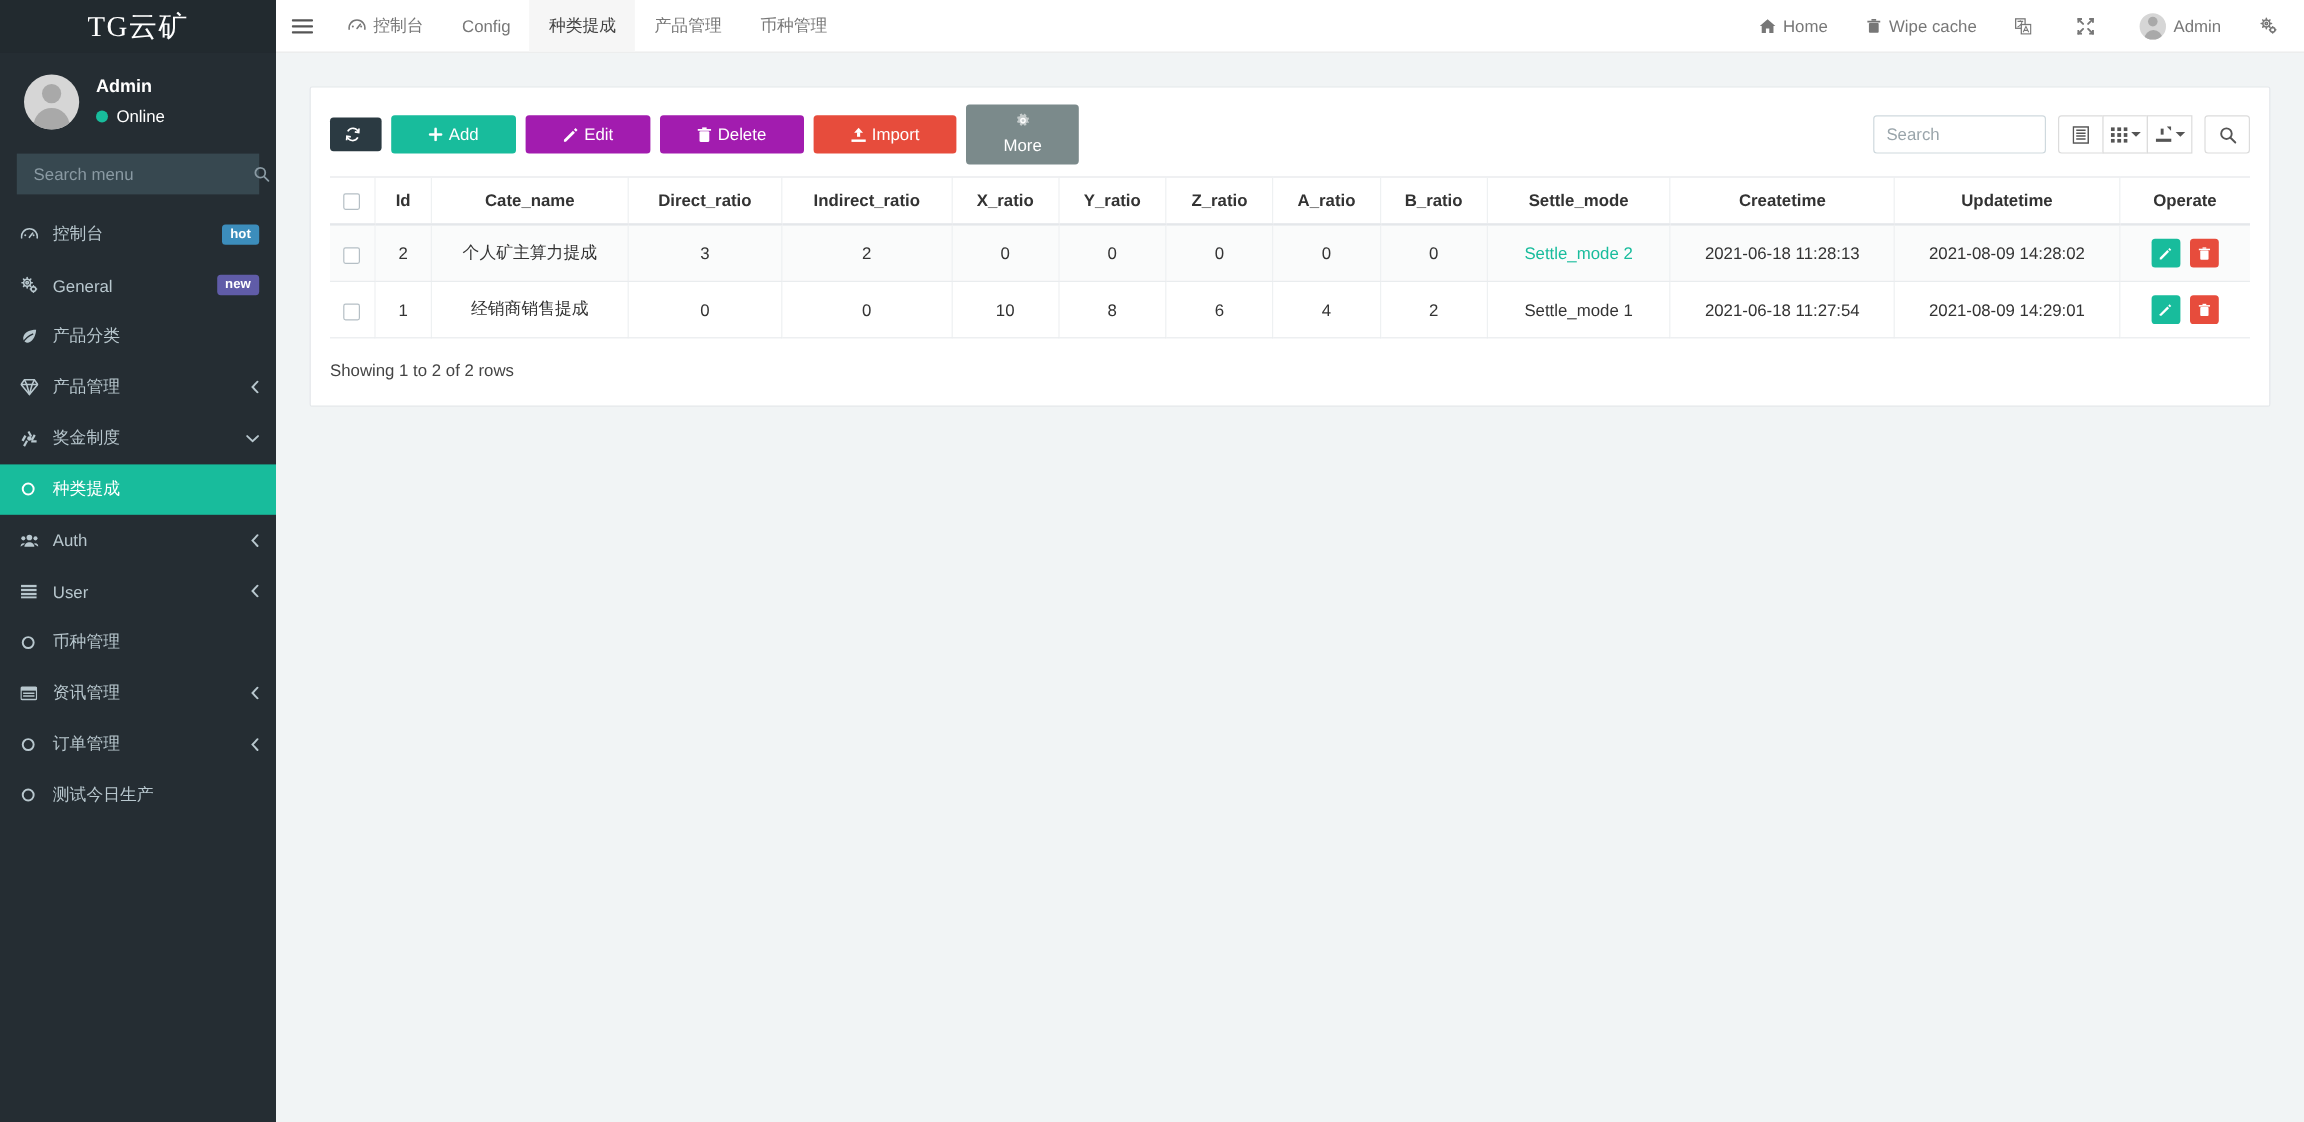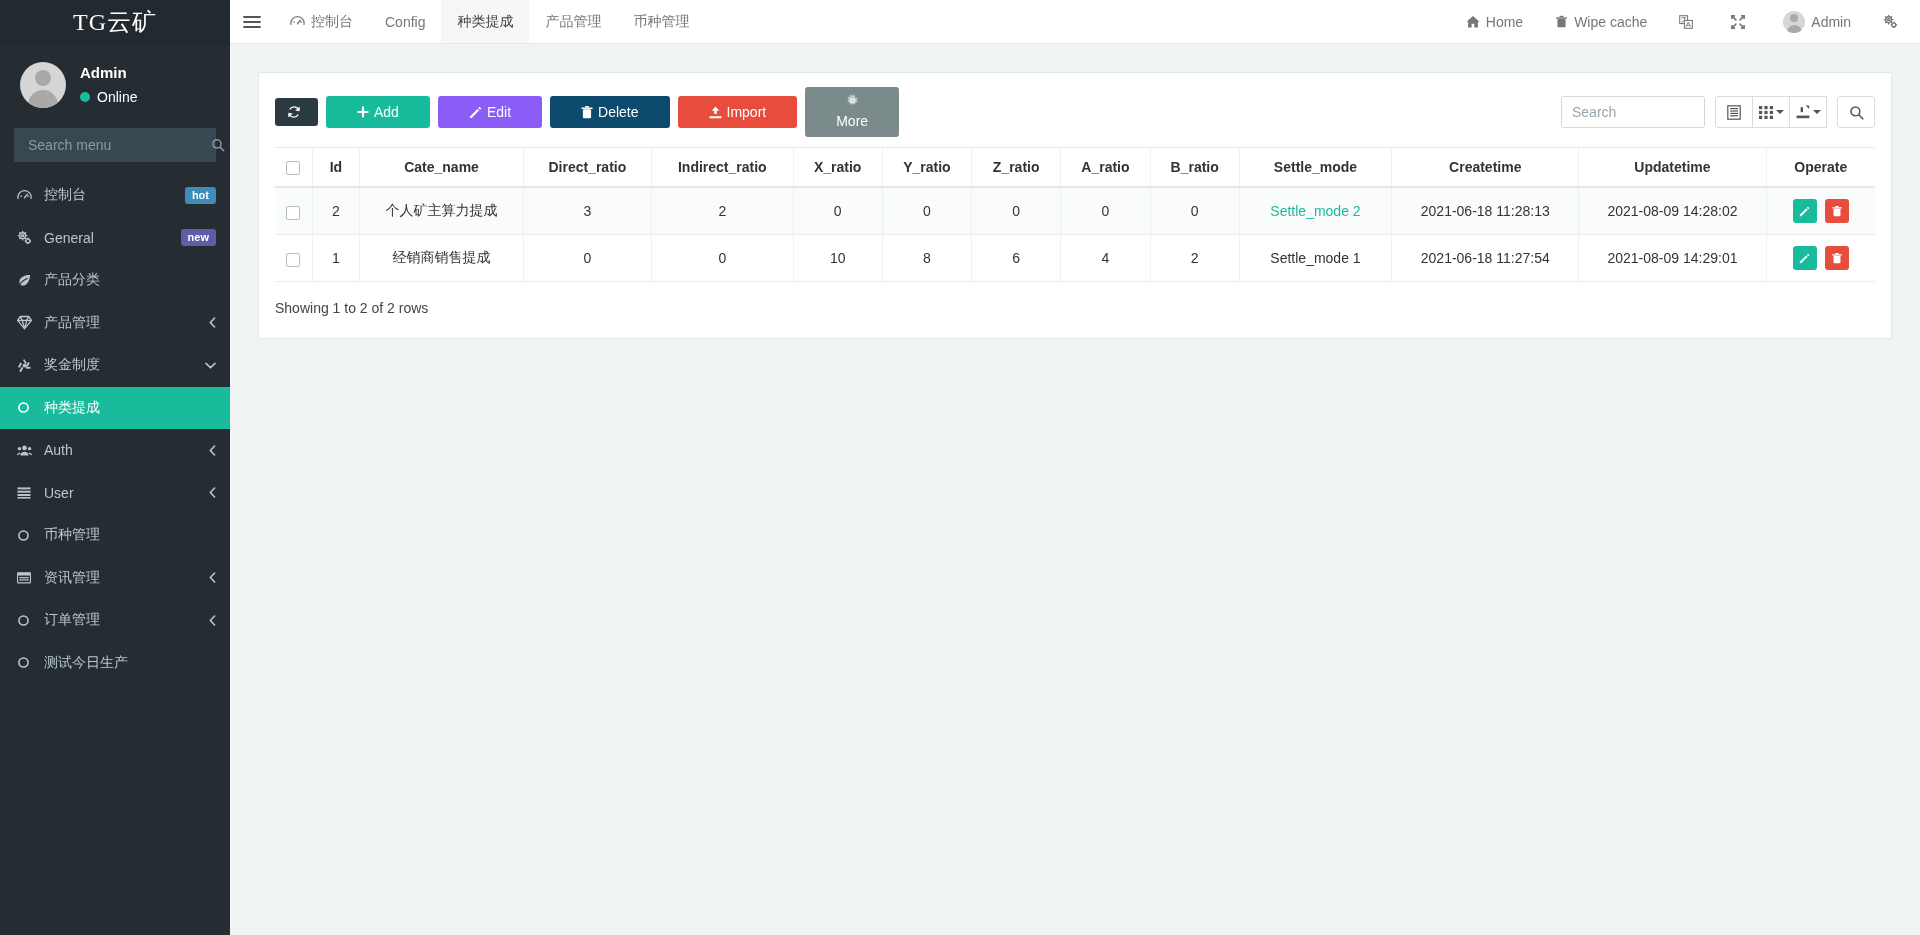--- a/index.html
+++ b/index.html
@@ -144,22 +144,22 @@
     font-size: 14px; color: #fff;
     padding: 7px 31px;
     margin-right: 8px;
     display: inline-flex; align-items: center; gap: 5px;
     cursor: pointer; white-space: nowrap;
     font-family: "Liberation Sans", sans-serif;
     line-height: 1.3;
   }
   .btn-refresh { background: #2b3a42; padding: 7px 12px; }
   .btn-add    { background: #18bc9c; }
-  .btn-edit   { background: #8b5cf6; justify-content: space-between; }
-  .btn-delete { background: #0c4a6e; }
+  .btn-edit   { background: #a21caf; justify-content: space-between; }
+  .btn-delete { background: #a21caf; }
   .btn-import { background: #e74c3c; }
   .btn-more   { background: #7b8a8b; flex-direction: column; }
 
   .toolbar-right { margin-left: auto; display: flex; align-items: center; }
   #search-input {
     width: 144px; height: 32px;
     border: 1px solid #cfd9de; border-radius: 3px;
     padding: 0 10px; font-size: 14px; color: #555;
     outline: none; margin-right: 10px;
     font-family: "Liberation Sans", sans-serif;

